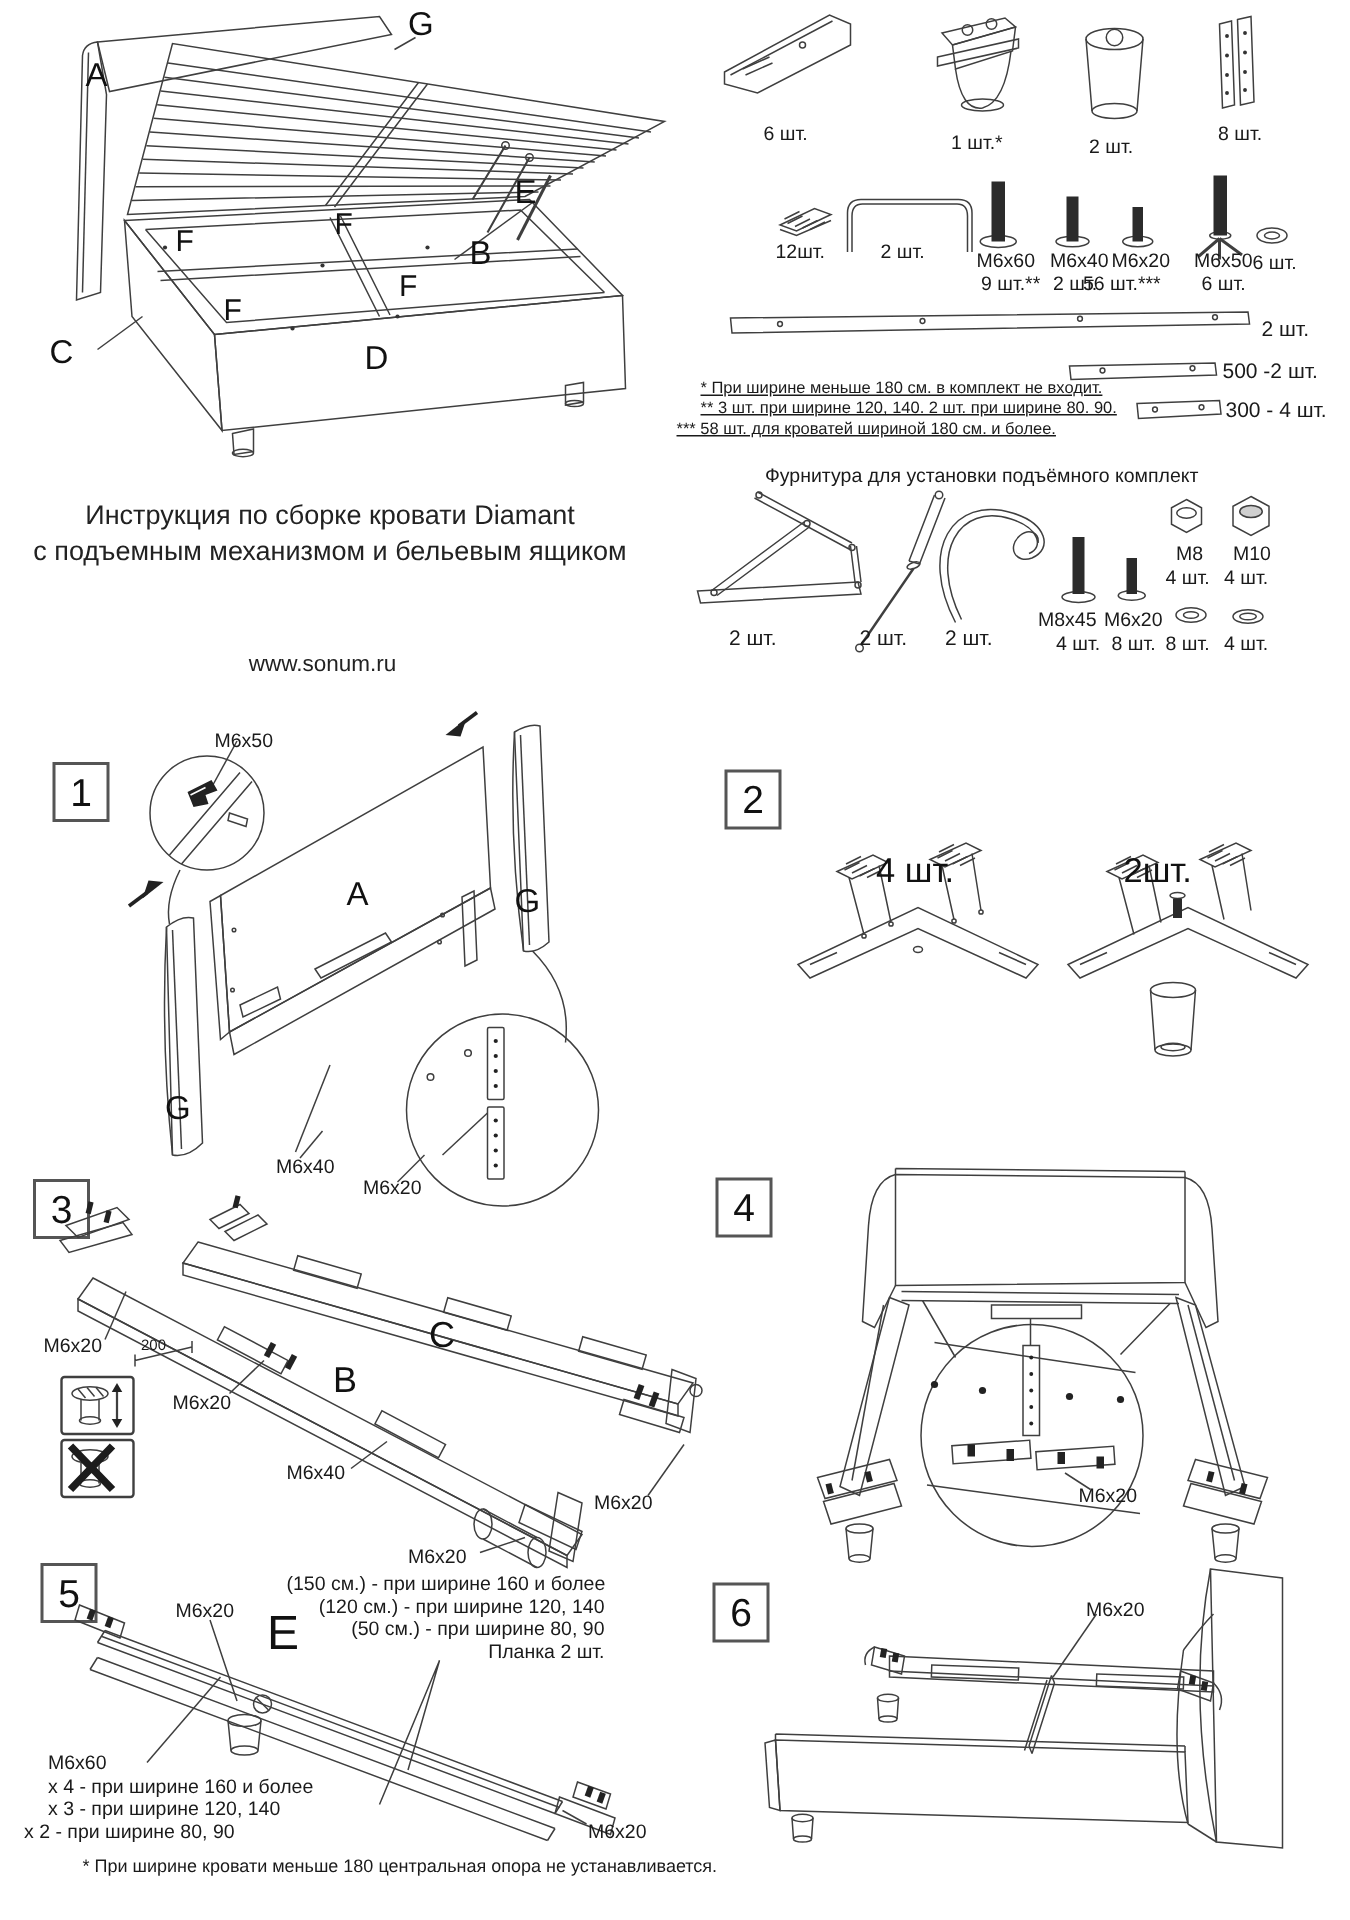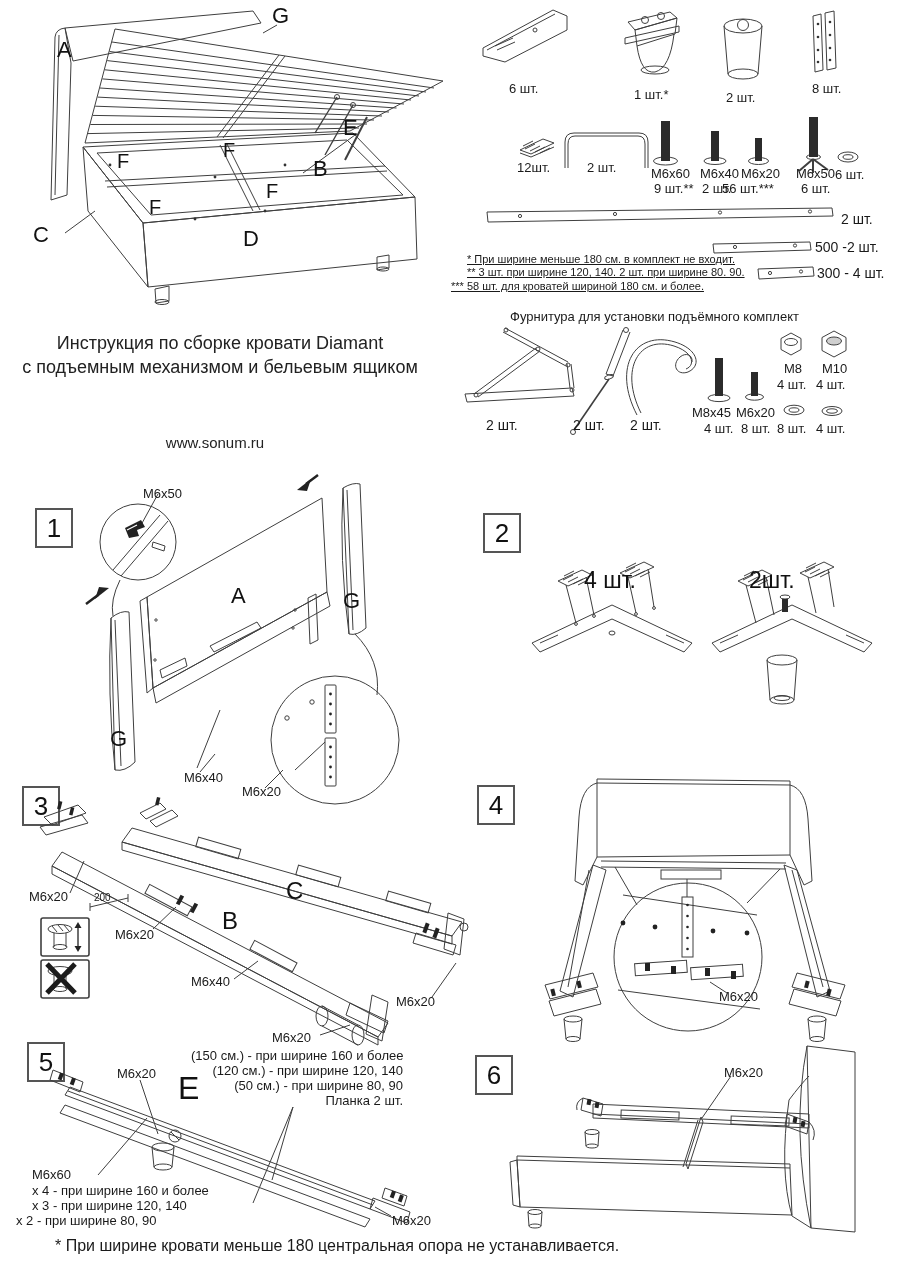--- a/index.html
+++ b/index.html
@@ -12,21 +12,21 @@
   .big{position:absolute;white-space:nowrap;font-size:22px;color:#111;}
   .big20{position:absolute;white-space:nowrap;font-size:20px;color:#111;}
   .big24{position:absolute;white-space:nowrap;font-size:24px;color:#111;}
   .bigE{position:absolute;white-space:nowrap;font-size:32px;color:#111;}
   .qty24{position:absolute;white-space:nowrap;font-size:23px;color:#111;}
   .stepnum{position:absolute;width:34px;height:36px;border:2px solid #555;background:#fff;
            display:flex;align-items:center;justify-content:center;font-size:26px;color:#111;}
   .title-line{position:absolute;left:15px;width:410px;text-align:center;font-size:18px;color:#222;}
   .site{position:absolute;left:110px;width:210px;text-align:center;font-size:15px;color:#222;}
   .ralign{position:absolute;width:212px;text-align:right;font-size:13px;color:#1a1a1a;white-space:nowrap;}
-  .footnote{position:absolute;font-size:16px;color:#1a1a1a;white-space:nowrap;}
+  .footnote{position:absolute;font-size:12px;color:#1a1a1a;white-space:nowrap;}
   svg.art{position:absolute;}
 </style>
 </head>
 <body>
 
 <div class="page">
 
   <svg class="art" style="left:15px;top:5px" width="440" height="305" viewBox="0 0 440 305">
     <g stroke="#3f3f3f" fill="none" stroke-width="1">
 

